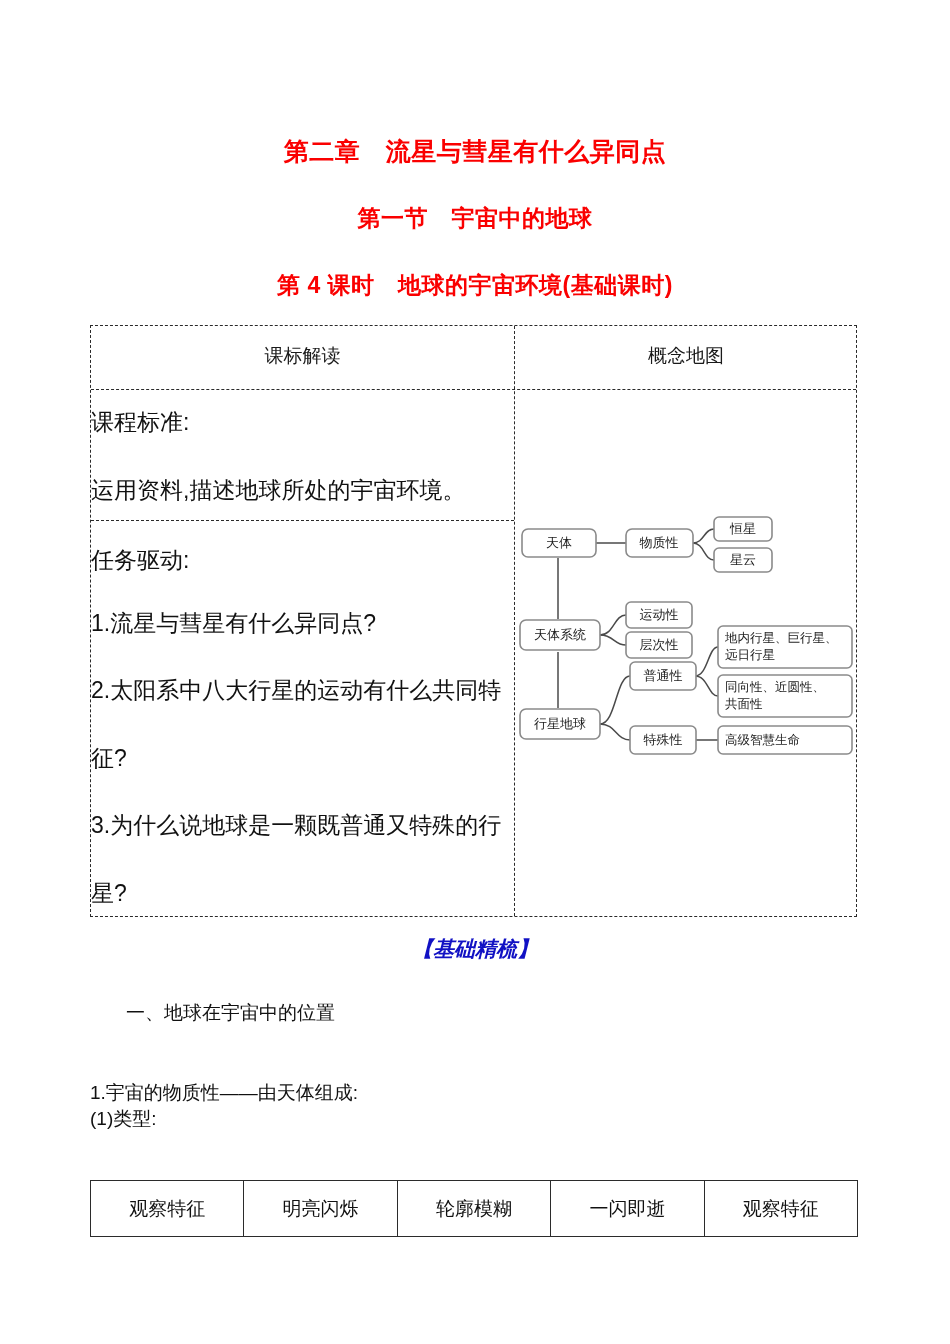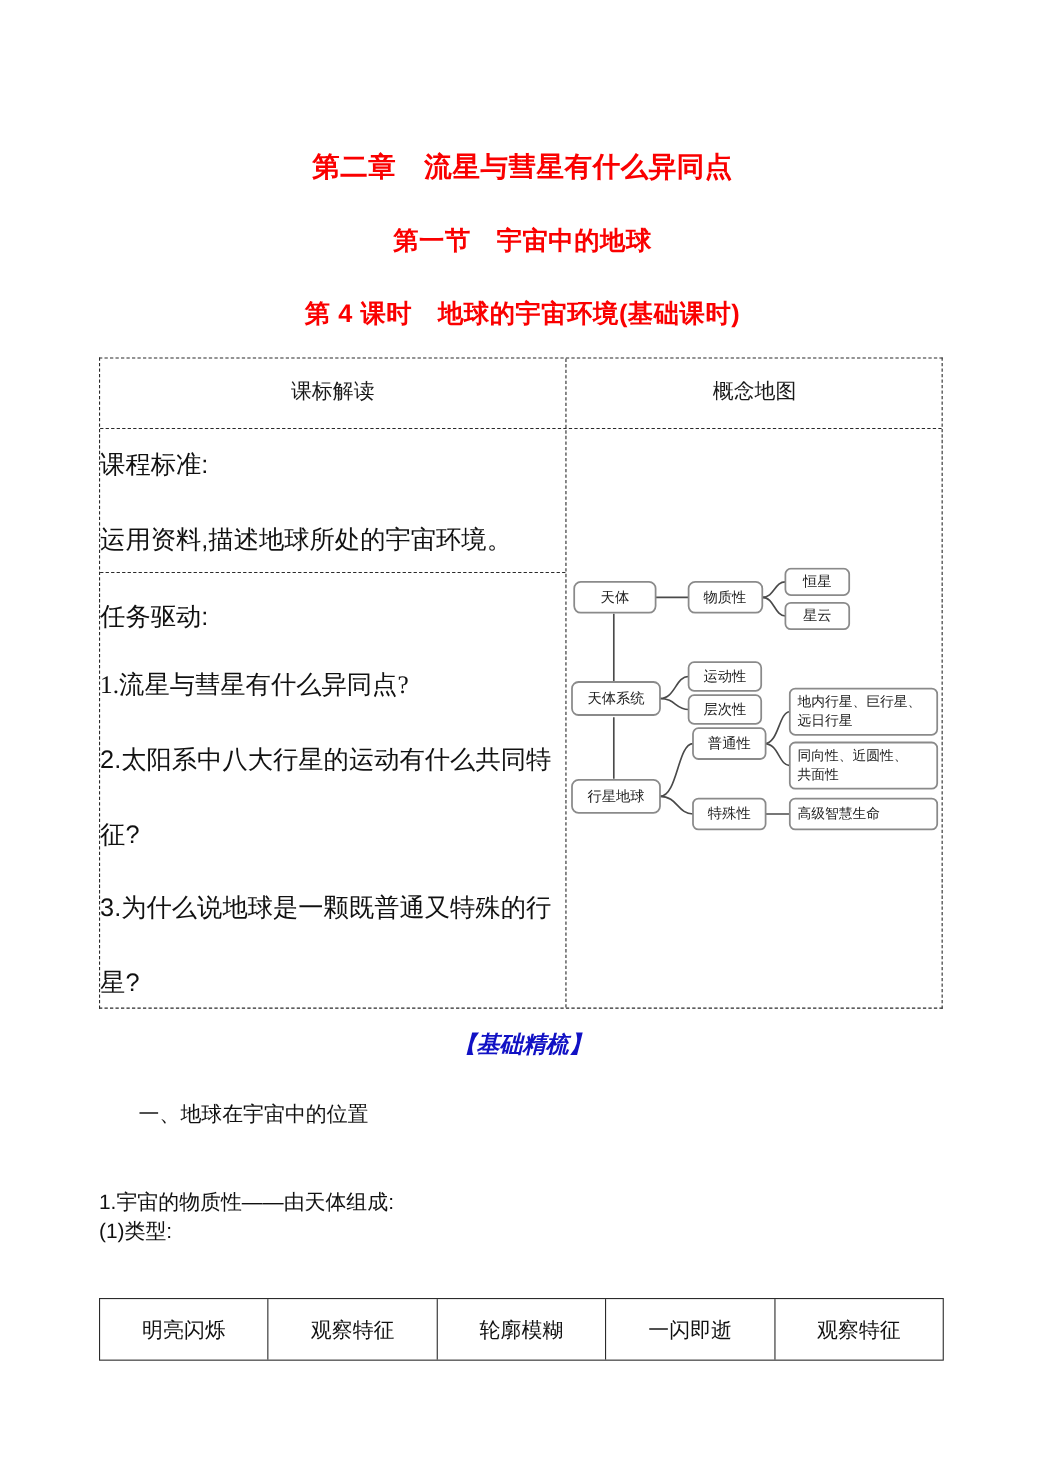--- a/index.html
+++ b/index.html
@@ -81,21 +81,21 @@
     position: absolute;
     left: 0;
     font-size: 23px;
     line-height: 24px;
     color: #111111;
     white-space: nowrap;
   }
   #tx-std-label   { top: 84px;  }
   #tx-std-body    { top: 152px; }
   #tx-task-label  { top: 222px; }
-  #tx-task-1      { top: 285px; font-family: Liberation Serif, serif; }
+  #tx-task-1      { top: 285px; }
   #tx-task-2a     { top: 352px; }
   #tx-task-2b     { top: 420px; }
   #tx-task-3a     { top: 487px; }
   #tx-task-3b     { top: 555px; }
 
   
   #concept-map {
     position: absolute;
     left: 427px;
     top: 190px;
@@ -267,18 +267,18 @@
 
 <div id="banner-jichu">【基础精梳】</div>
 
 <div class="body-line" id="body-h1">一、地球在宇宙中的位置</div>
 
 <div class="body-line" id="body-p1">1.宇宙的物质性——由天体组成:</div>
 
 <div class="body-line" id="body-p2">(1)类型:</div>
 
 <div id="feature-table">
+  <div class="ft-cell">观察特征</div>
   <div class="ft-cell">明亮闪烁</div>
-  <div class="ft-cell">观察特征</div>
   <div class="ft-cell">轮廓模糊</div>
   <div class="ft-cell">一闪即逝</div>
   <div class="ft-cell">观察特征</div>
 </div>
 
 </body></html>

